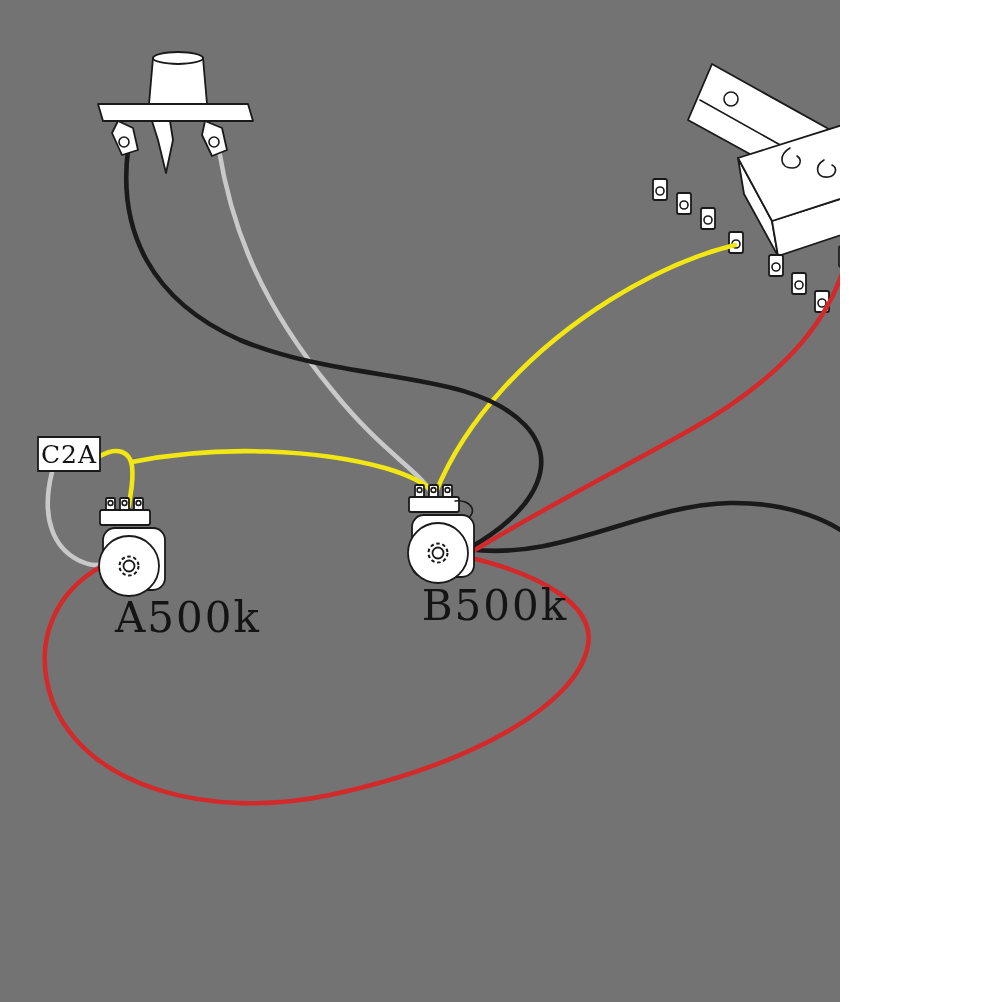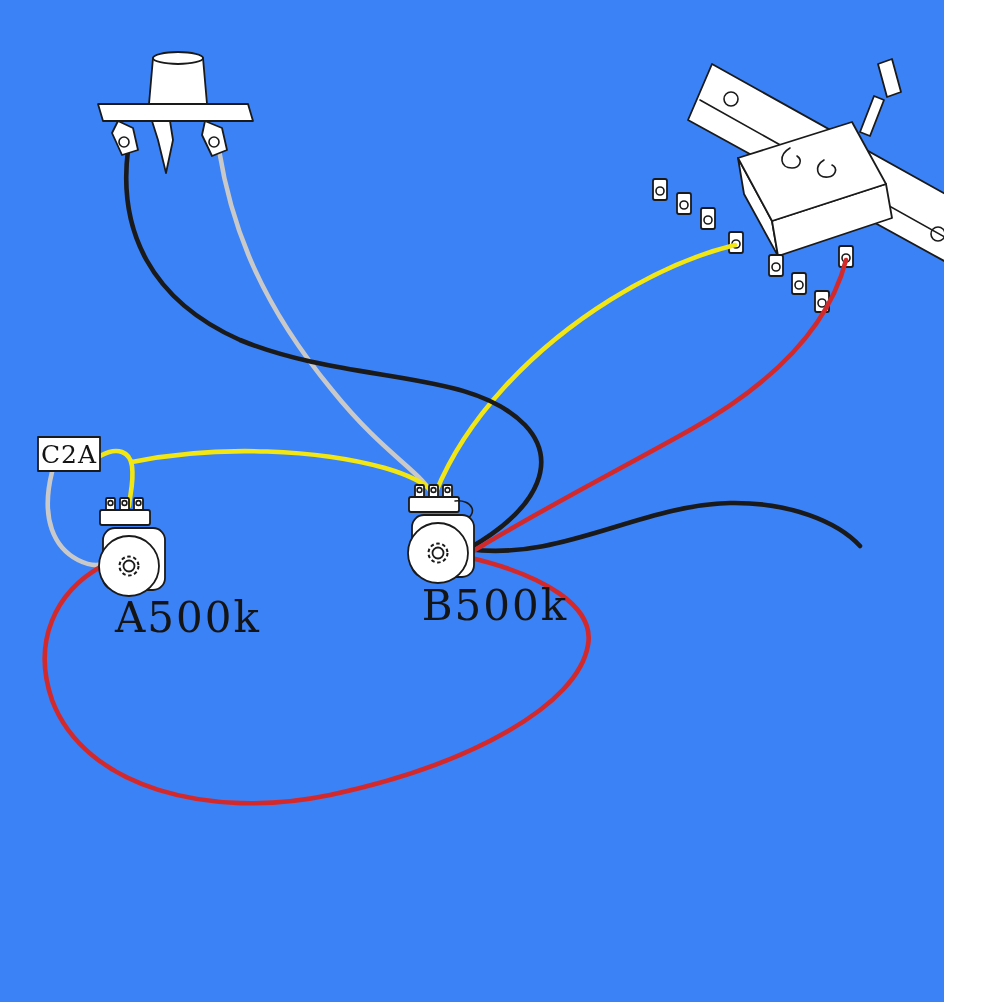--- a/index.html
+++ b/index.html
@@ -1,19 +1,19 @@
 <!DOCTYPE html>
 <html><head>
 <meta charset="utf-8">
 <style>
   html,body{margin:0;padding:0;background:#ffffff;}
   .stage{
     position:relative;
-    width:944px;height:1002px;
-    background:#3b82f6;
+    width:840px;height:1002px;
+    background:#737373;
     font-family:"DejaVu Serif","Liberation Serif",serif;
     overflow:hidden;
   }
   svg{display:block;}
   .lineart{fill:#ffffff;stroke:#1a1a1a;stroke-width:1.8;stroke-linejoin:round;}
   .lineart-thin{fill:none;stroke:#1a1a1a;stroke-width:1.6;stroke-linejoin:round;stroke-linecap:round;}
   .hole{fill:#ffffff;stroke:#1a1a1a;stroke-width:1.6;}
   .wire{fill:none;stroke-width:4.6;stroke-linecap:round;stroke-linejoin:round;}
   .gear-outer{fill:none;stroke:#1a1a1a;stroke-width:2;stroke-dasharray:3.5 2.6;}
   .gear-inner{fill:#ffffff;stroke:#1a1a1a;stroke-width:1.8;}

